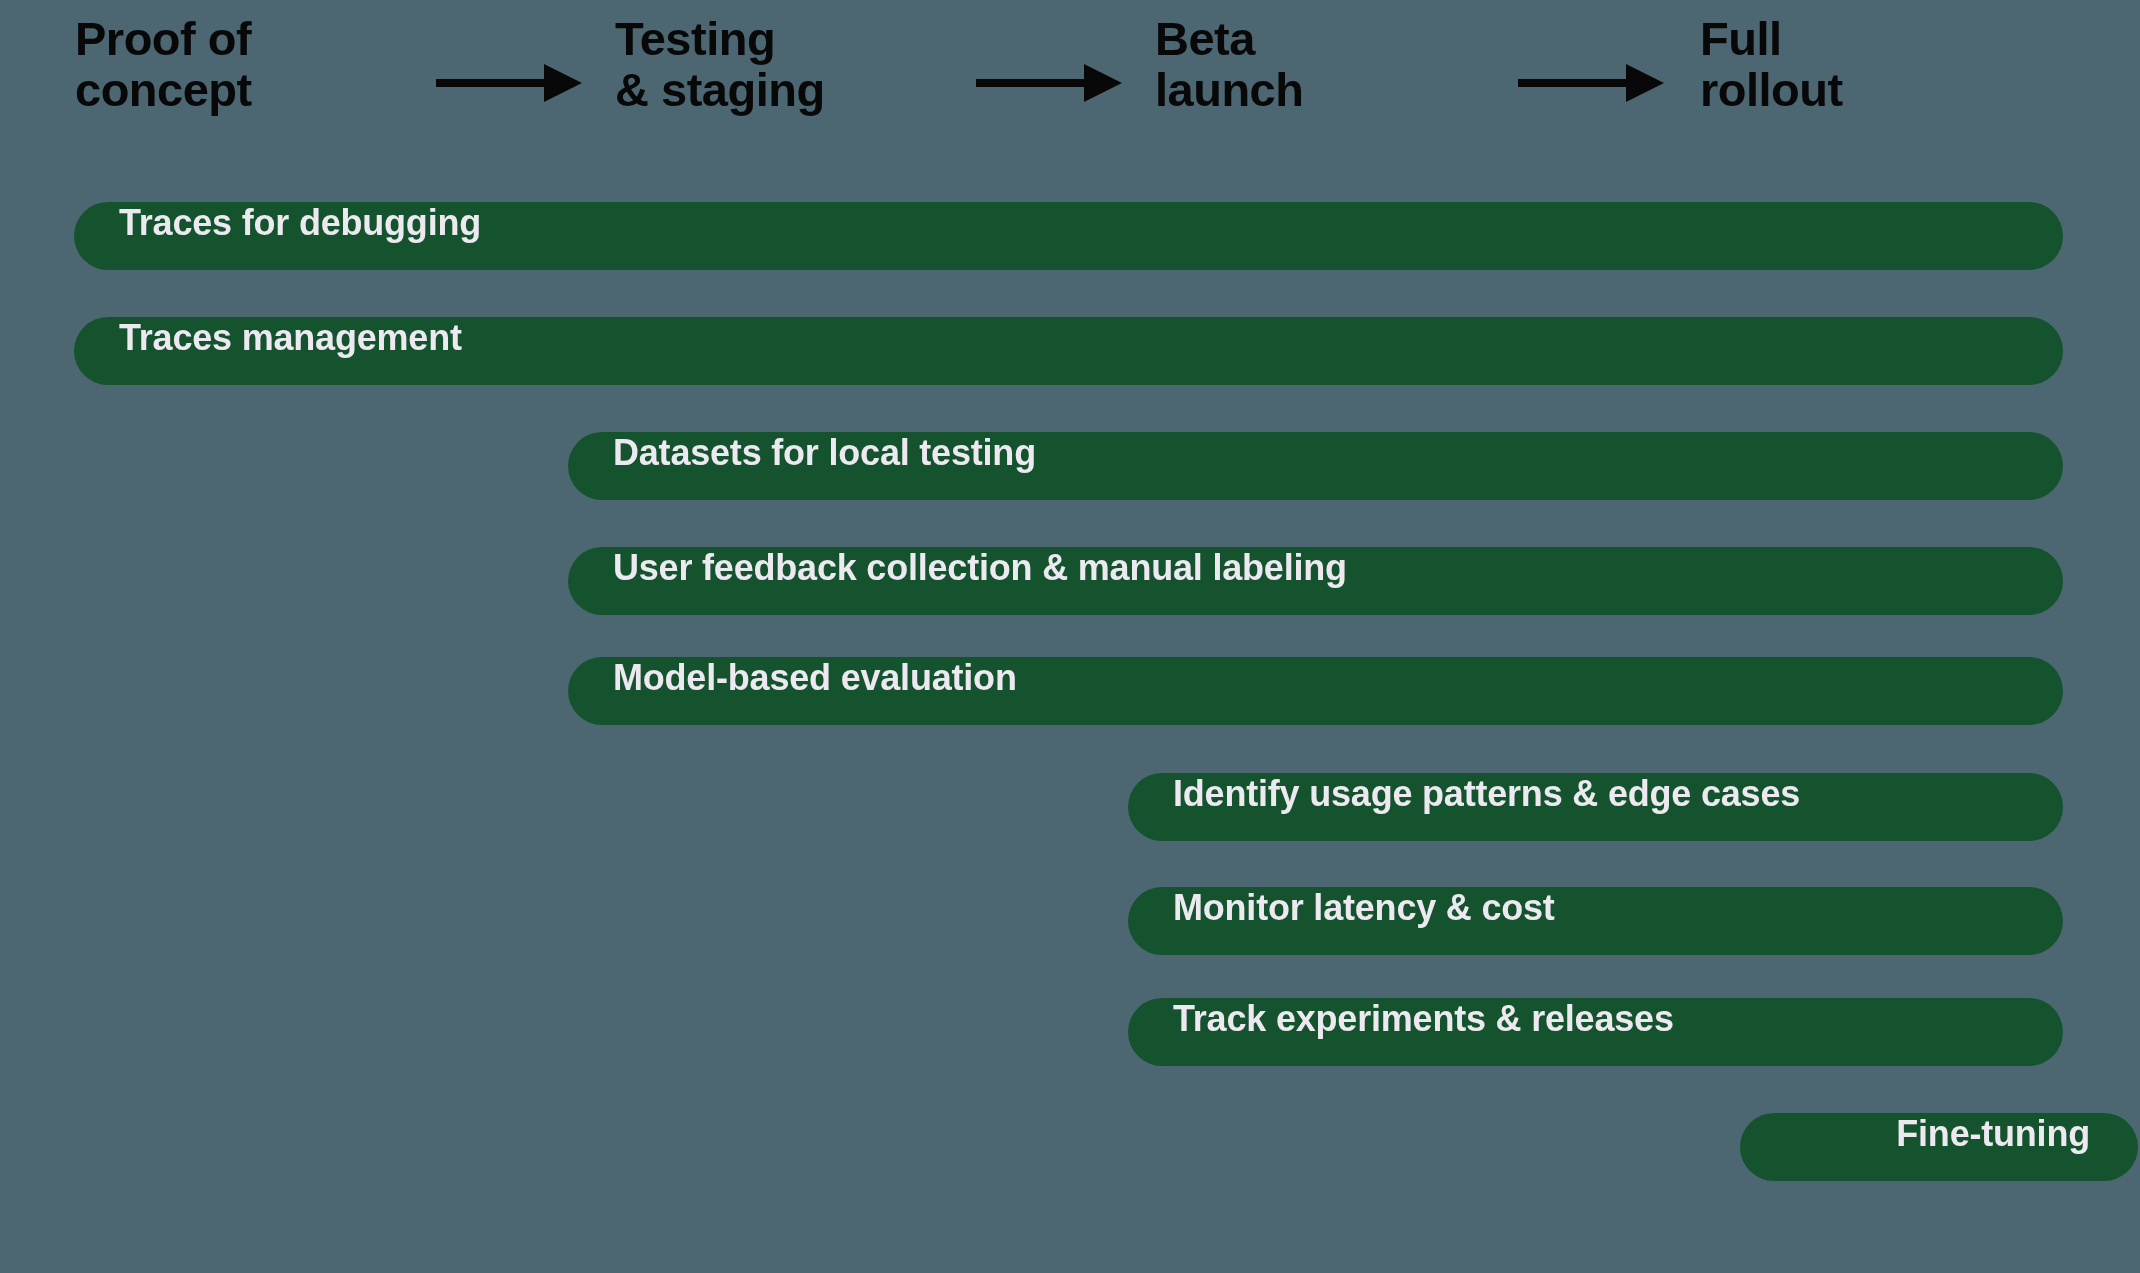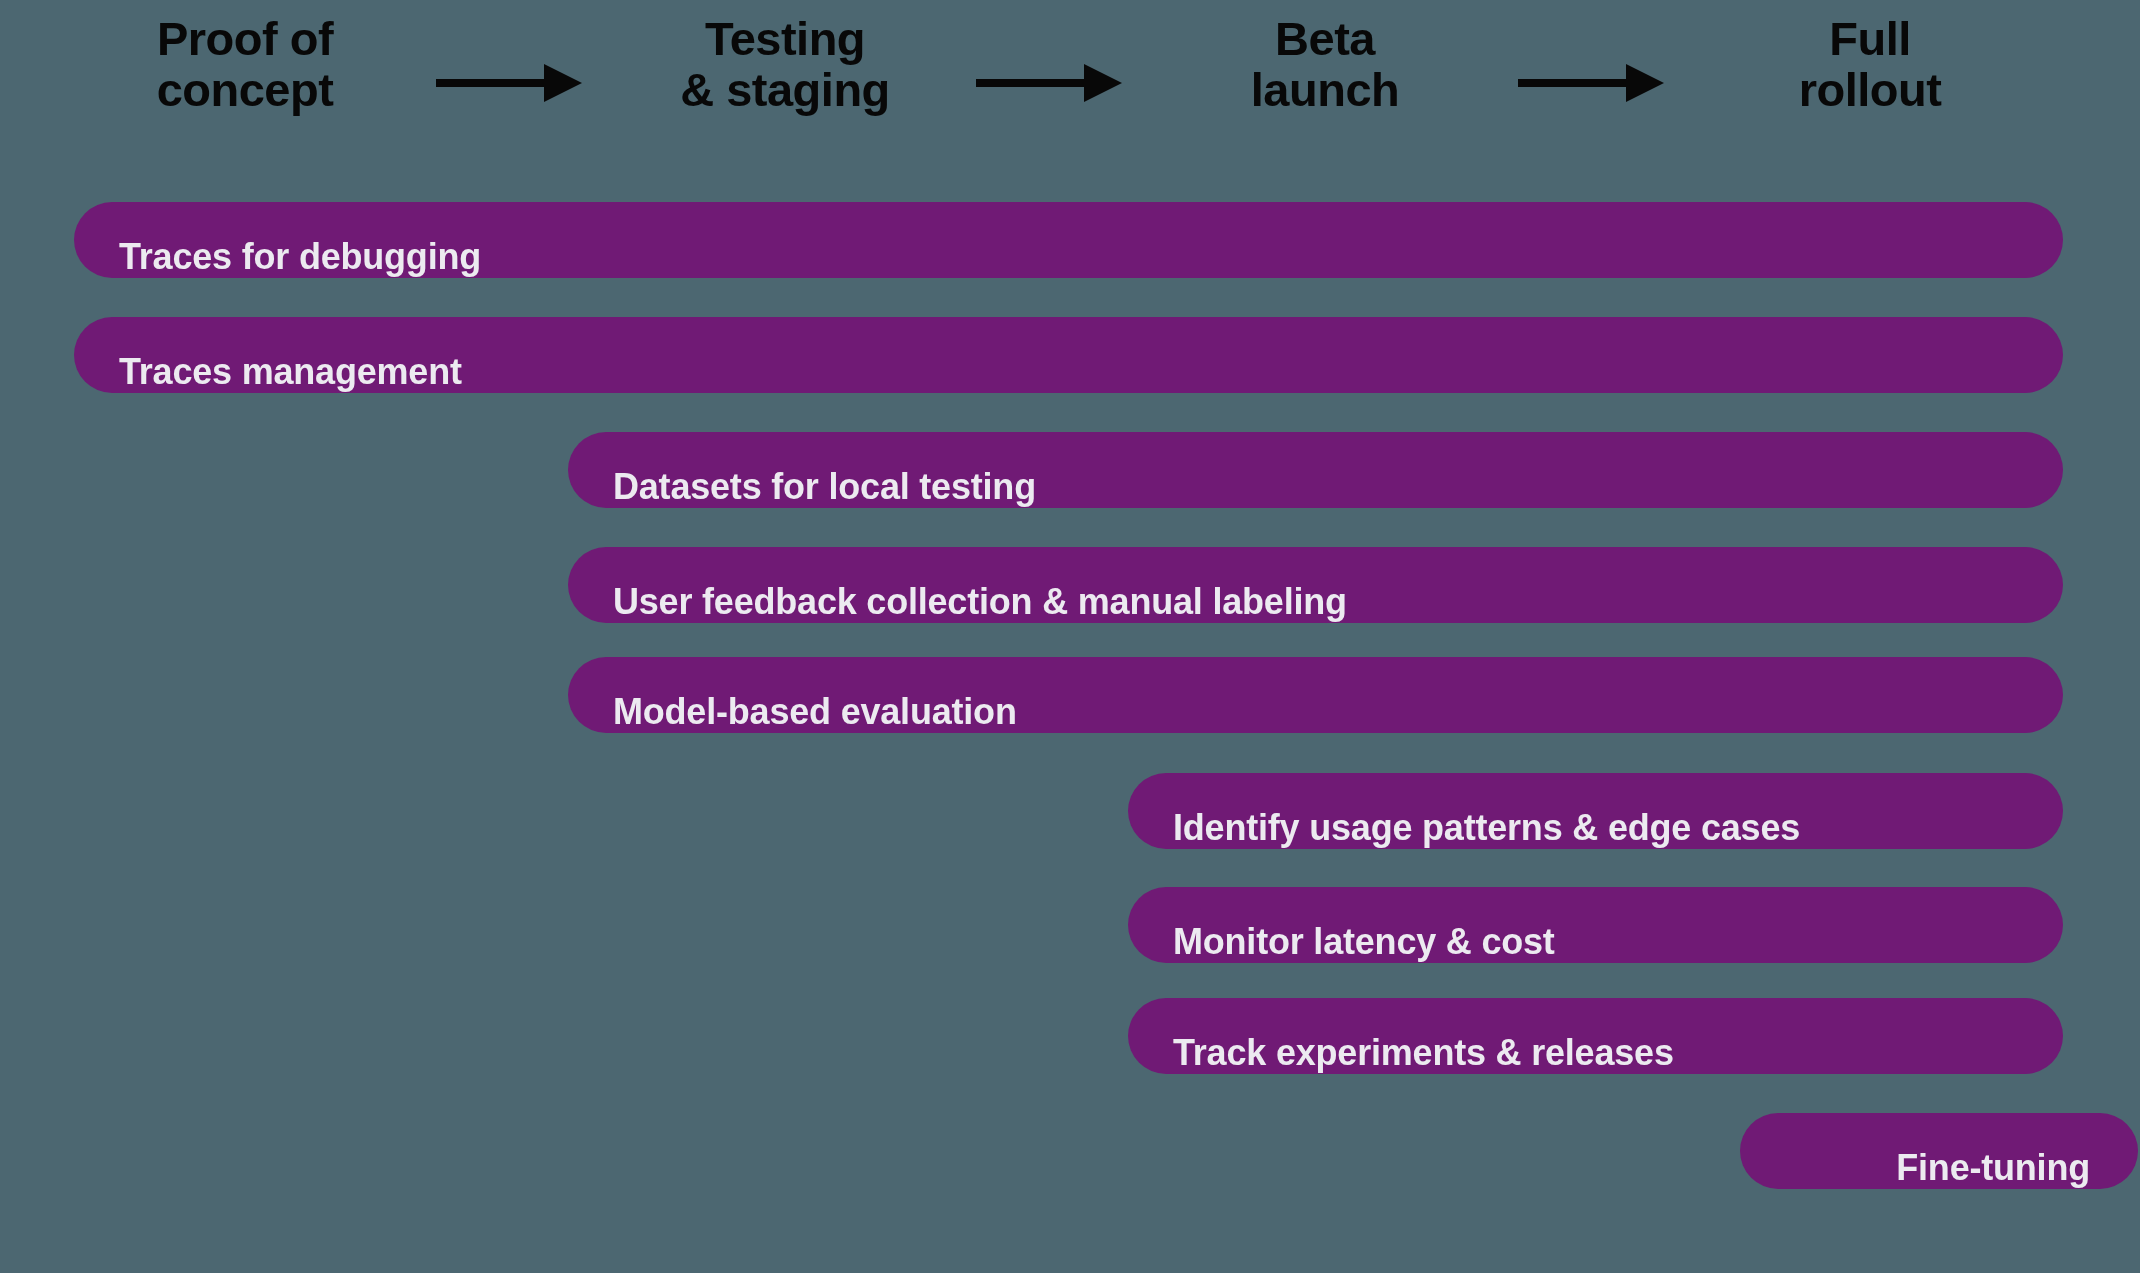--- a/index.html
+++ b/index.html
@@ -18,21 +18,20 @@
     width: 2140px;
     height: 1273px;
     background: #4c6771;
   }
 
   
   .stage-label {
     position: absolute;
     top: 14px;
     width: 340px;
-    text-align: center;
     color: #080808;
     font-size: 47px;
     font-weight: bold;
     line-height: 1.08;
     letter-spacing: -0.5px;
     white-space: pre-line;
   }
   .stage-label.s0 { left: 75px;   }
   .stage-label.s1 { left: 615px;  }
   .stage-label.s2 { left: 1155px; }
@@ -45,25 +44,25 @@
     height: 46px;
   }
   .stage-arrow.a0 { left: 436px;  }
   .stage-arrow.a1 { left: 976px;  }
   .stage-arrow.a2 { left: 1518px; }
   .stage-arrow svg { display: block; width: 148px; height: 46px; }
 
   
   .pill {
     position: absolute;
-    height: 76px;
+    height: 68px;
     border-radius: 45px;
-    background: #701a75;
+    background: #14532d;
     display: flex;
-    align-items: flex-end;
+    align-items: flex-start;
     box-sizing: border-box;
     padding-left: 45px;
     padding-right: 40px;
   }
   .pill.right-aligned {
     justify-content: flex-end;
     padding-left: 40px;
     padding-right: 48px;
   }
   .pill-label {

